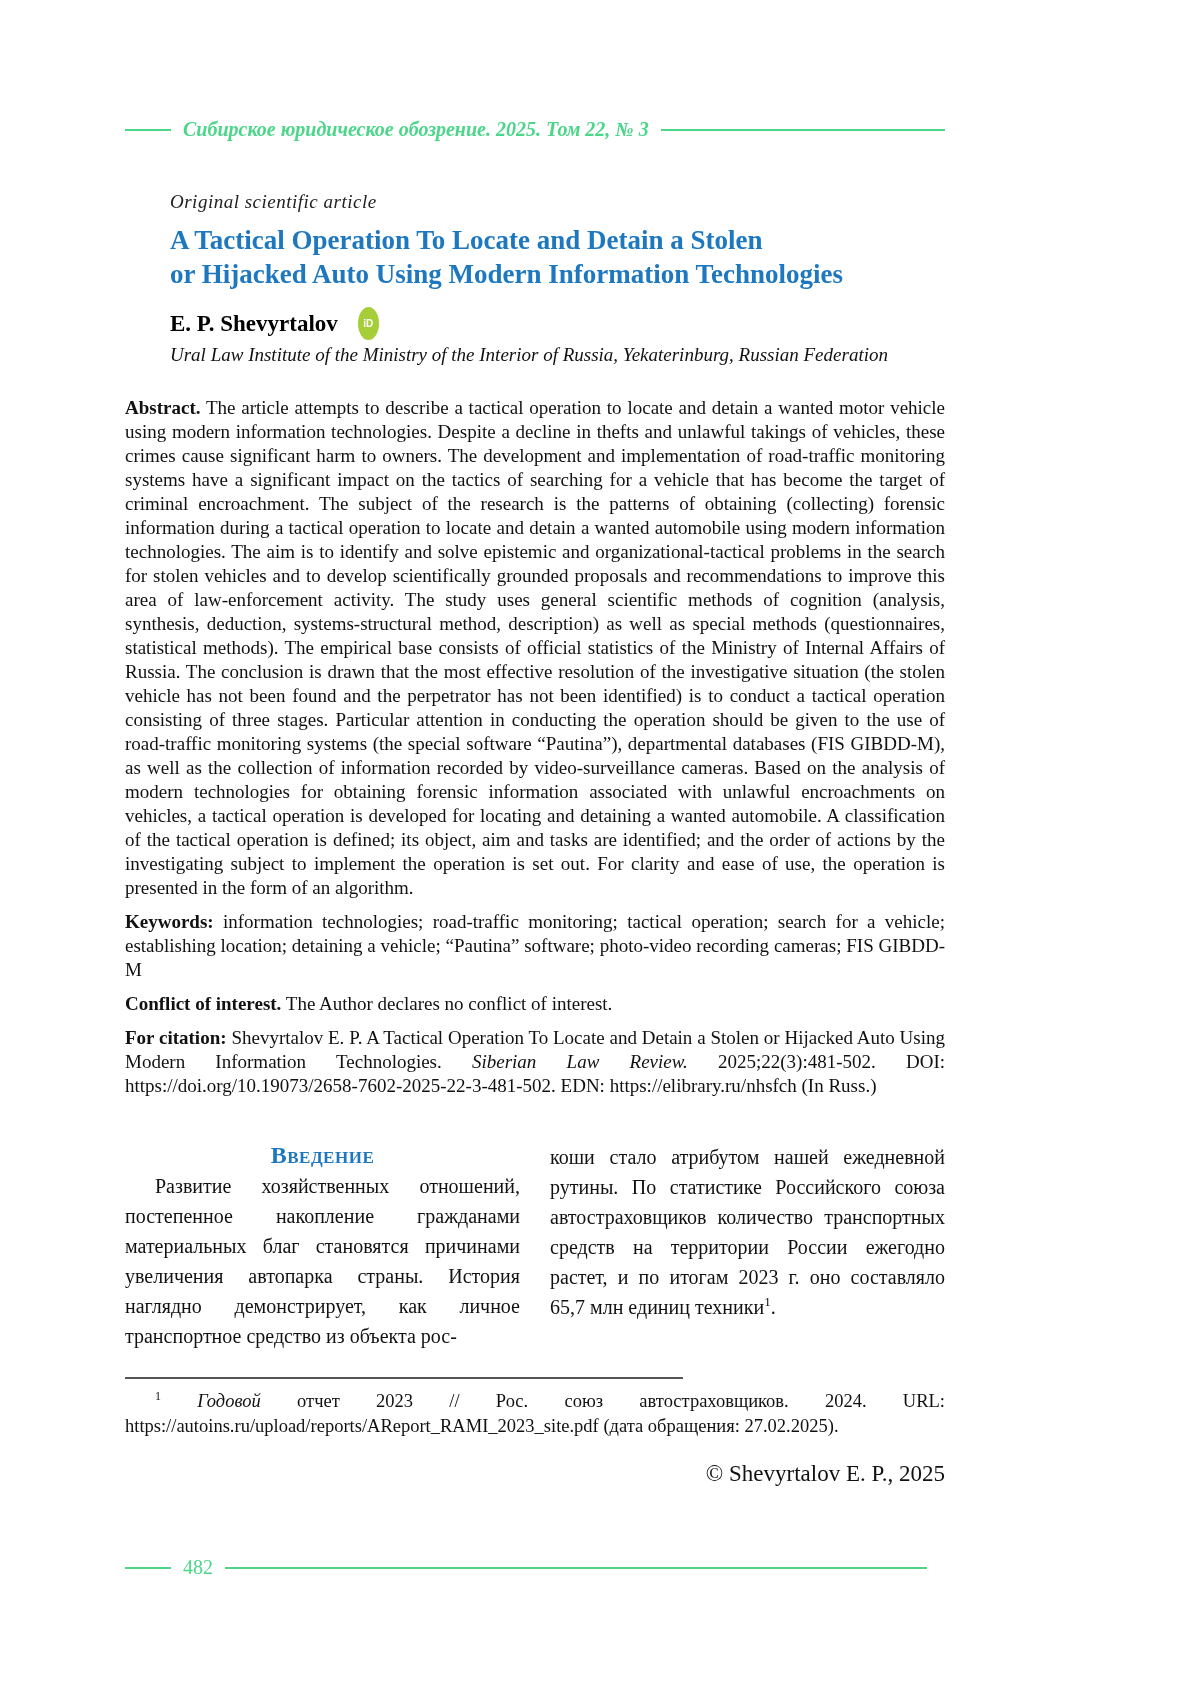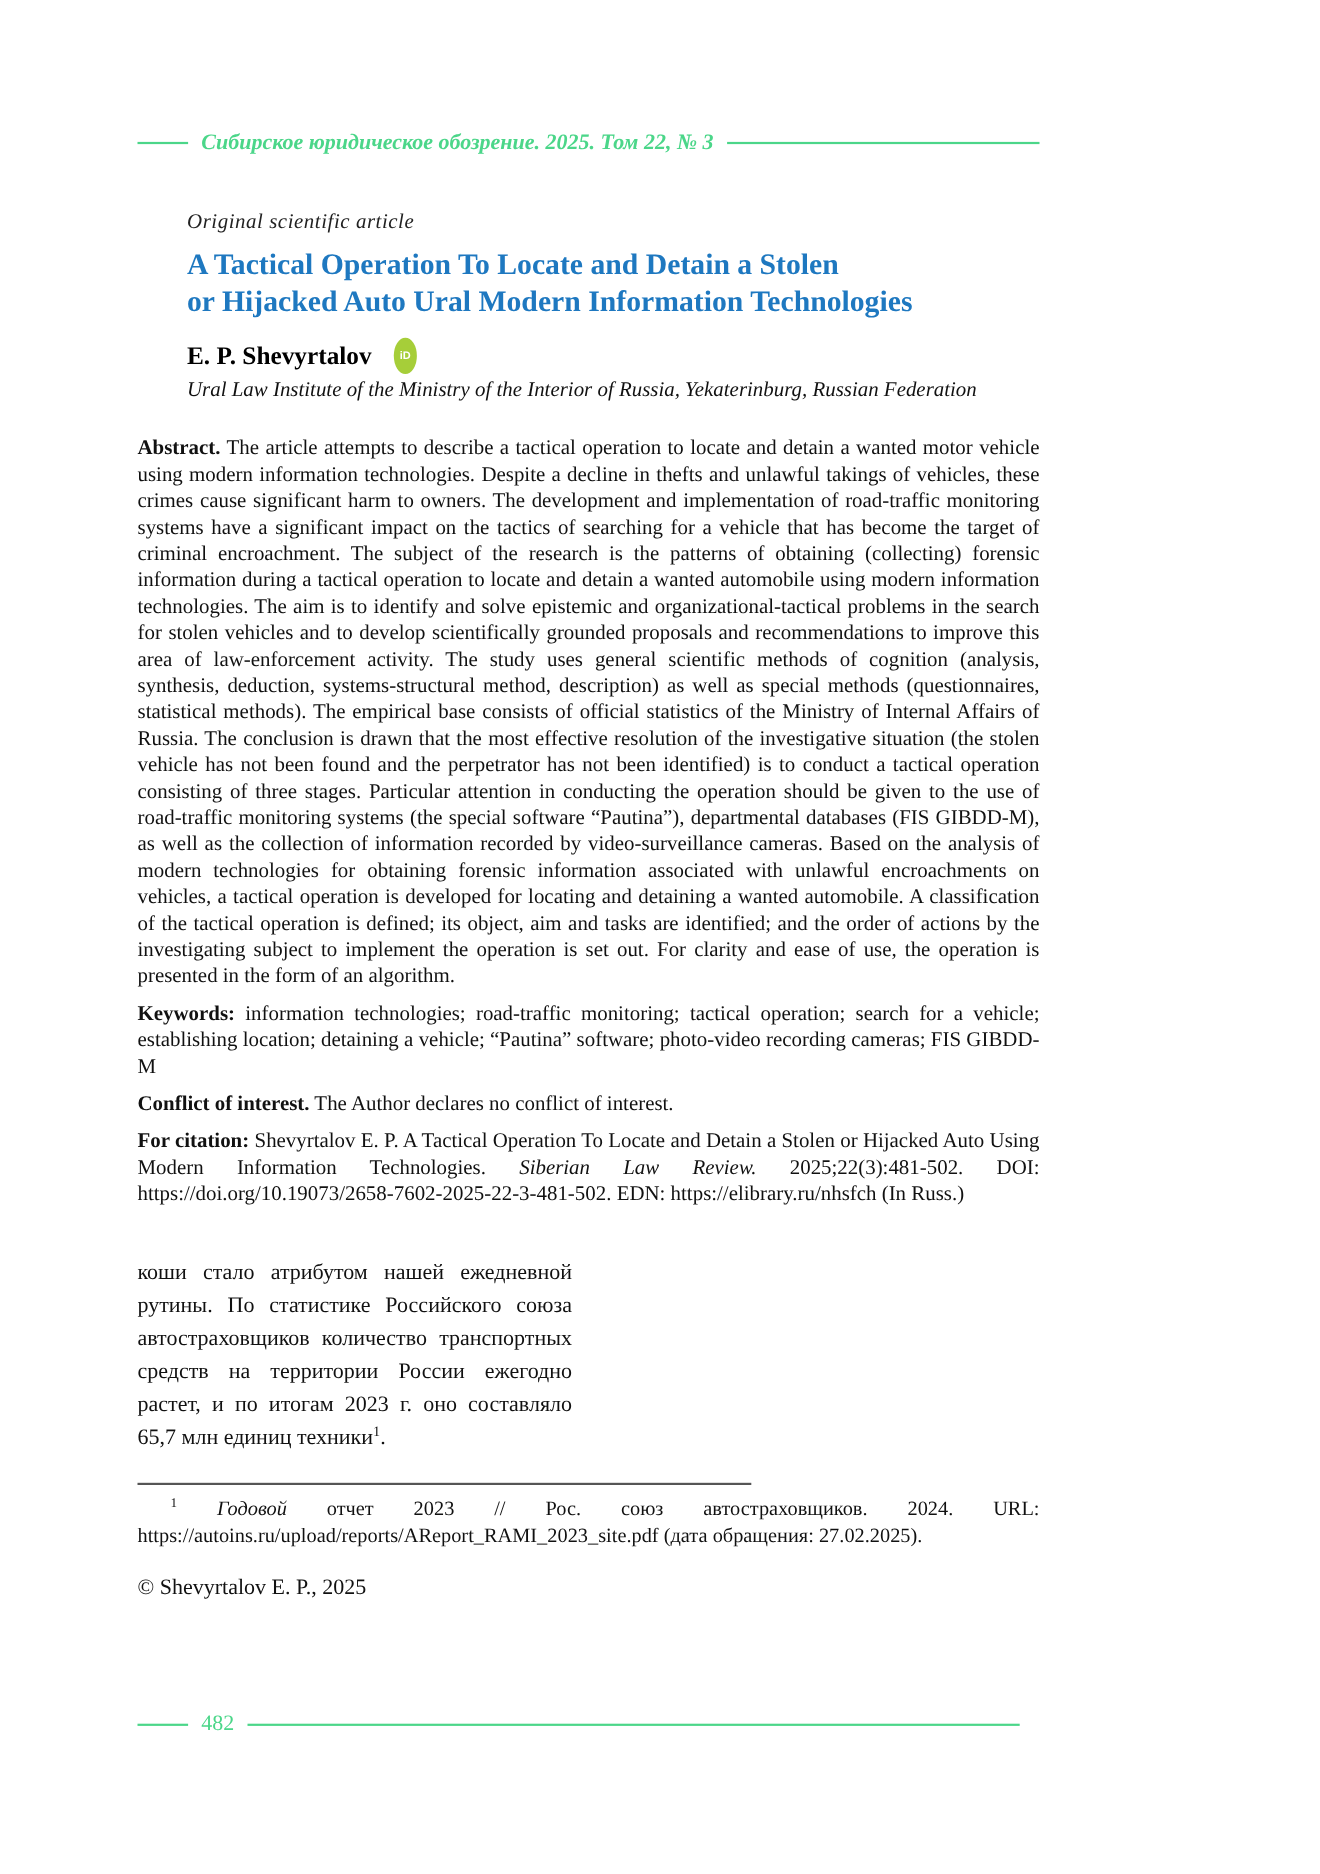--- a/index.html
+++ b/index.html
@@ -142,22 +142,22 @@
   }
   .footnote {
     margin-top: 10px;
     font-size: 18.5px;
     line-height: 25px;
     text-align: justify;
     text-indent: 30px;
   }
   .copyright {
     margin-top: 22px;
-    text-align: left;
-    font-size: 20px;
+    text-align: right;
+    font-size: 23px;
   }
   :root {
     --green: #4bd689;
     --blue: #1e78c0;
     --orcid: #a6ce39;
   }
 </style>
 </head>
 <body>
 
@@ -167,37 +167,41 @@
     <div class="runhead">
       <span class="rule-dash"></span>
       <span class="journal-line">Сибирское юридическое обозрение. 2025. Том 22, № 3</span>
       <span class="rule-long"></span>
     </div>
 
     <div class="title-block">
       <div class="article-type">Original scientific article</div>
       <div class="article-title">
         <div>A Tactical Operation To Locate and Detain a Stolen</div>
-        <div>or Hijacked Auto Ural Modern Information Technologies</div>
+        <div>or Hijacked Auto Using Modern Information Technologies</div>
       </div>
       <div class="author-line">
         <span>E. P. Shevyrtalov</span>
         <span class="orcid">iD</span>
       </div>
       <div class="affiliation">Ural Law Institute of the Ministry of the Interior of Russia, Yekaterinburg, Russian Federation</div>
     </div>
 
     <div class="meta">
       <p><b>Abstract.</b><span> The article attempts to describe a tactical operation to locate and detain a wanted motor vehicle using modern information technologies. Despite a decline in thefts and unlawful takings of vehicles, these crimes cause significant harm to owners. The development and implementation of road-traffic monitoring systems have a significant impact on the tactics of searching for a vehicle that has become the target of criminal encroachment. The subject of the research is the patterns of obtaining (collecting) forensic information during a tactical operation to locate and detain a wanted automobile using modern information technologies. The aim is to identify and solve epistemic and organizational-tactical problems in the search for stolen vehicles and to develop scientifically grounded proposals and recommendations to improve this area of law-enforcement activity. The study uses general scientific methods of cognition (analysis, synthesis, deduction, systems-structural method, description) as well as special methods (questionnaires, statistical methods). The empirical base consists of official statistics of the Ministry of Internal Affairs of Russia. The conclusion is drawn that the most effective resolution of the investigative situation (the stolen vehicle has not been found and the perpetrator has not been identified) is to conduct a tactical operation consisting of three stages. Particular attention in conducting the operation should be given to the use of road-traffic monitoring systems (the special software “Pautina”), departmental databases (FIS GIBDD-M), as well as the collection of information recorded by video-surveillance cameras. Based on the analysis of modern technologies for obtaining forensic information associated with unlawful encroachments on vehicles, a tactical operation is developed for locating and detaining a wanted automobile. A classification of the tactical operation is defined; its object, aim and tasks are identified; and the order of actions by the investigating subject to implement the operation is set out. For clarity and ease of use, the operation is presented in the form of an algorithm.</span></p>
       <p><b>Keywords:</b><span> information technologies; road-traffic monitoring; tactical operation; search for a vehicle; establishing location; detaining a vehicle; “Pautina” software; photo-video recording cameras; FIS GIBDD-M</span></p>
       <p><b>Conflict of interest.</b><span> The Author declares no conflict of interest.</span></p>
       <p><b>For citation:</b><span> Shevyrtalov E. P. A Tactical Operation To Locate and Detain a Stolen or Hijacked Auto Using Modern Information Technologies. </span><span class="it">Siberian Law Review.</span><span> 2025;22(3):481-502. DOI: https://doi.org/10.19073/2658-7602-2025-22-3-481-502. EDN: https://elibrary.ru/nhsfch (In Russ.)</span></p>
     </div>
 
     <div class="intro">
+      <div class="col">
+        <div class="intro-heading">Введение</div>
+        <p class="indent">Развитие хозяйственных отношений, постепенное накопление гражданами материальных благ становятся причинами увеличения автопарка страны. История наглядно демонстрирует, как личное транспортное средство из объекта рос-</p>
+      </div>
       <div class="col">
         <p><span>коши стало атрибутом нашей ежедневной рутины. По статистике Российского союза автостраховщиков количество транспортных средств на территории России ежегодно растет, и по итогам 2023 г. оно составляло 65,7 млн единиц техники</span><sup>1</sup><span>.</span></p>
       </div>
     </div>
 
     <div class="footnote-rule"></div>
     <div class="footnote">
       <sup>1</sup>&nbsp;<span class="it">Годовой</span><span> отчет 2023 // Рос. союз автостраховщиков. 2024. URL: https://autoins.ru/upload/reports/AReport_RAMI_2023_site.pdf (дата обращения: 27.02.2025).</span>
     </div>
 

